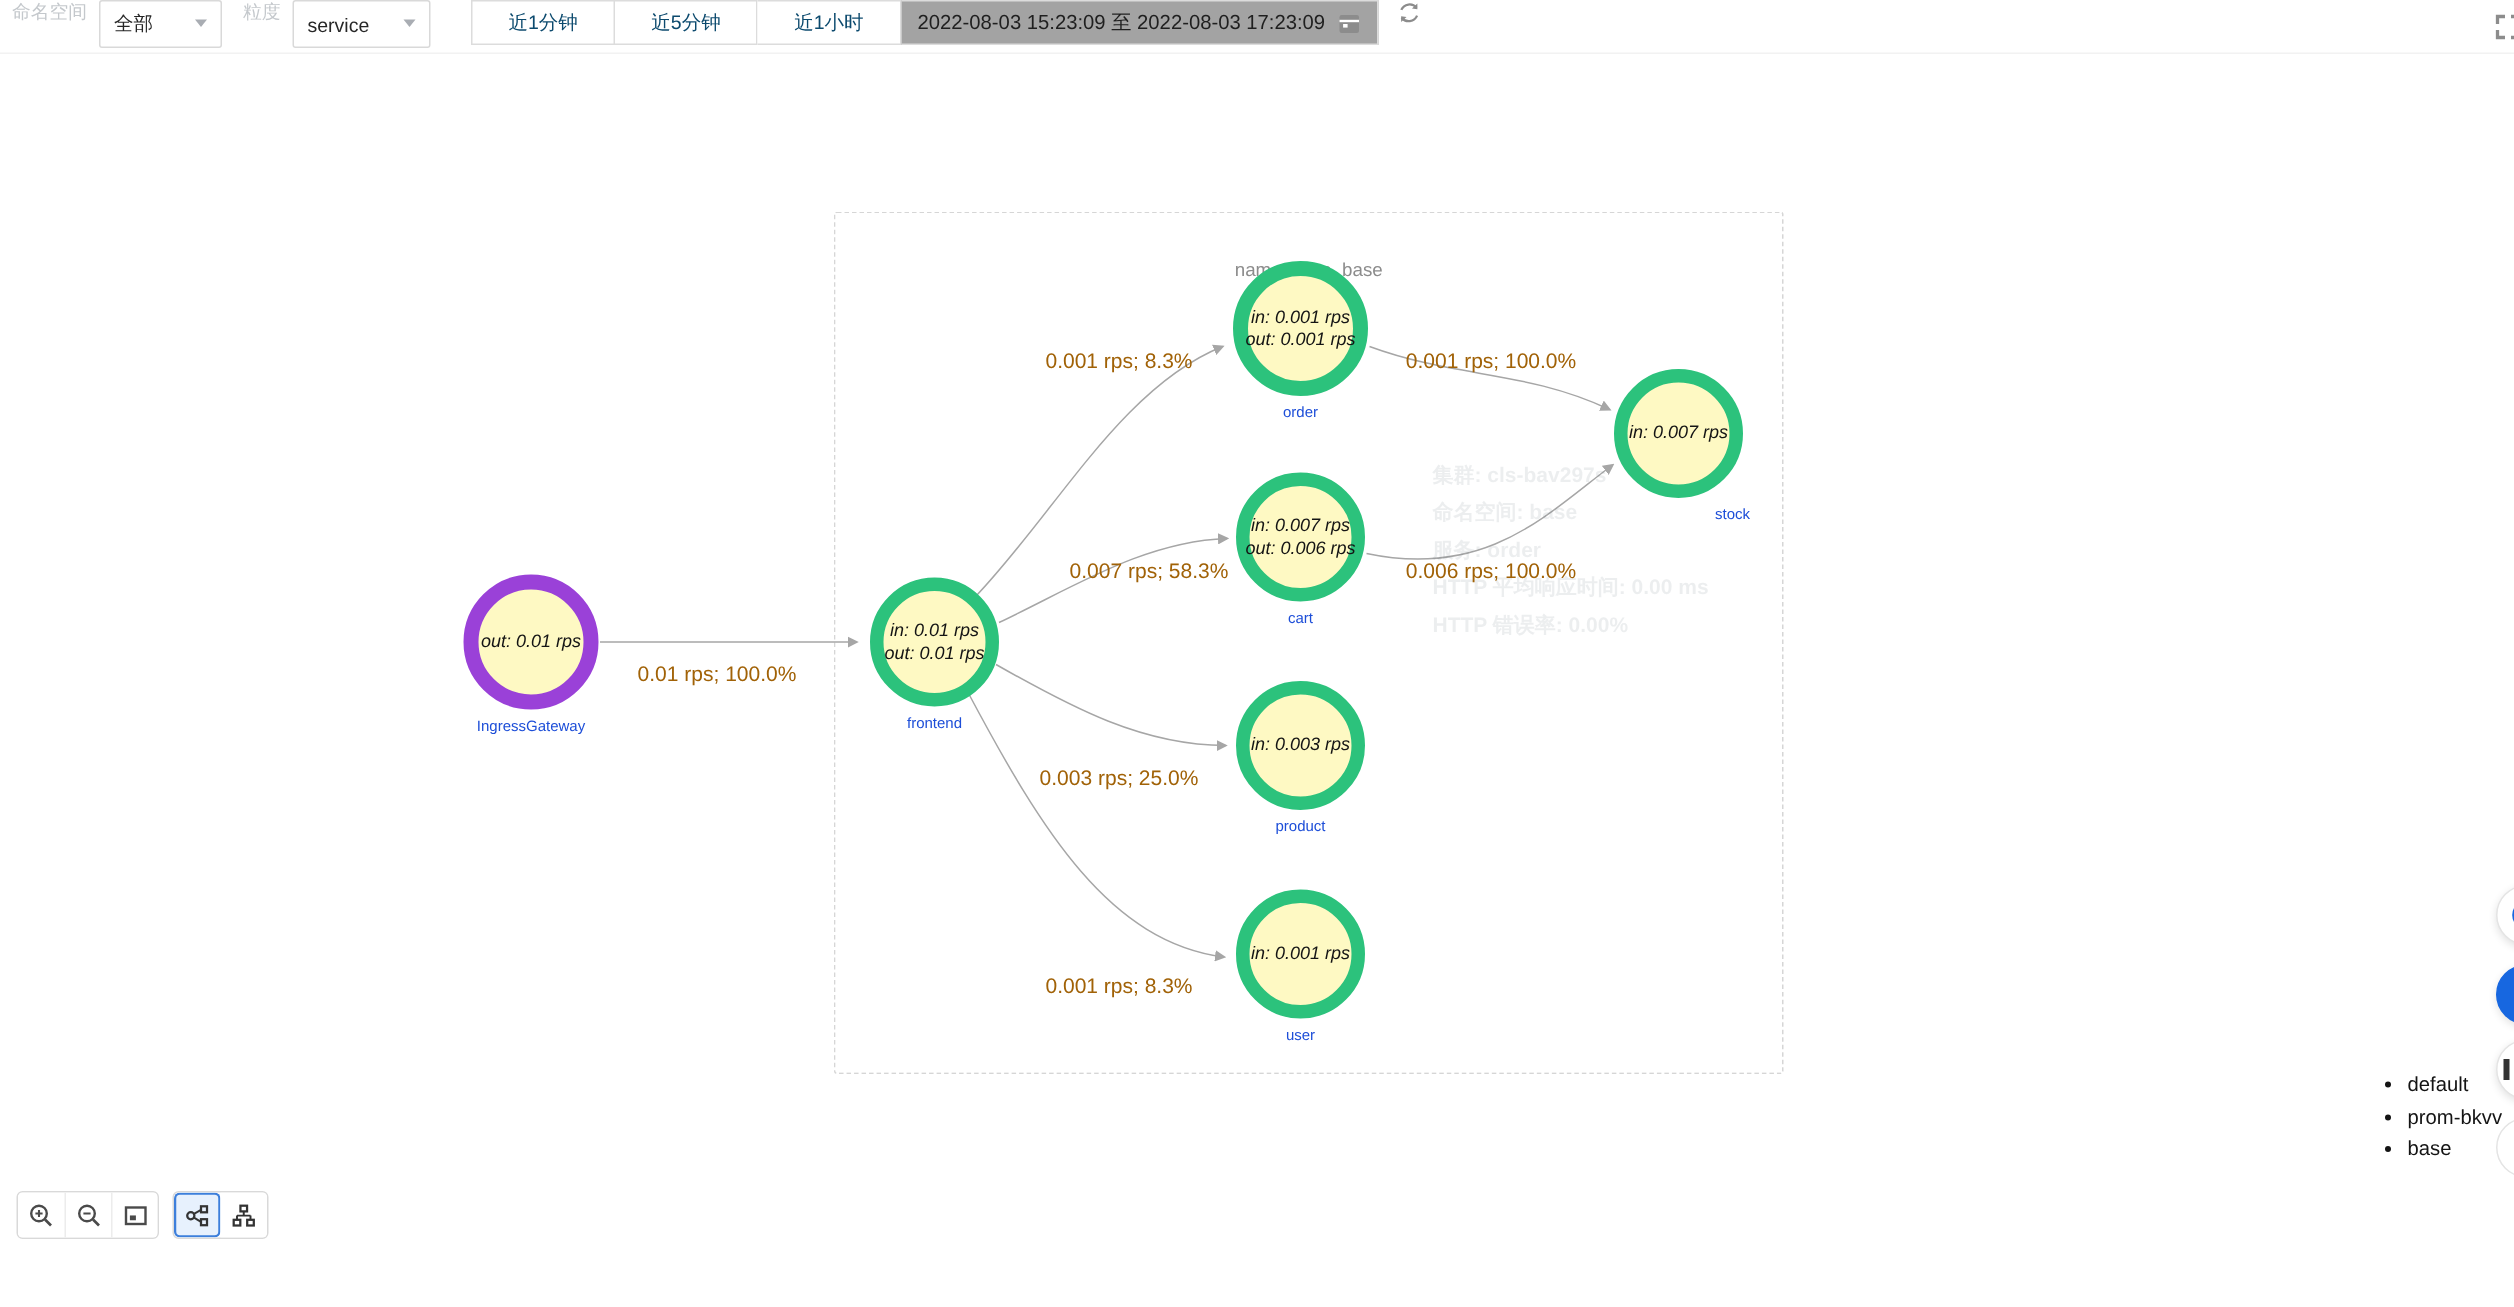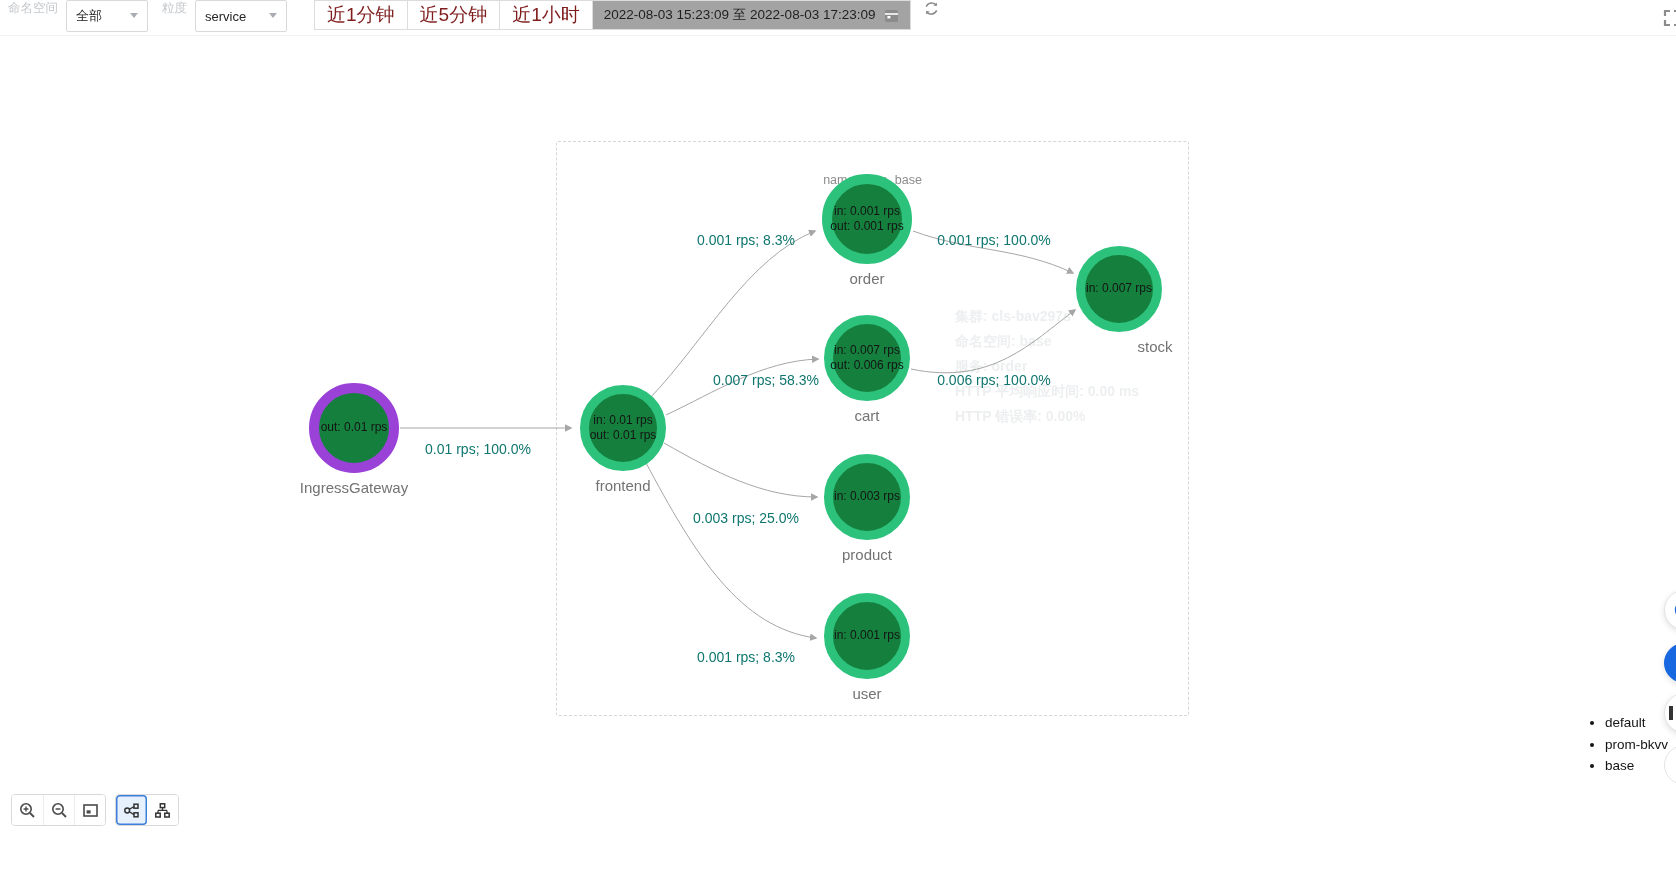--- a/index.html
+++ b/index.html
@@ -20,22 +20,22 @@
     display:flex; align-items:center; padding:0 26px 0 9px; position:relative;
     font-size:13px; color:#262626; cursor:pointer; min-width:80px;
   }
   .select .caret {
     position:absolute; right:9px; top:12px; width:0; height:0;
     border-left:4.5px solid transparent; border-right:4.5px solid transparent;
     border-top:5px solid #a9adb3;
   }
   .btn-group { display:flex; height:30px; margin-left:27px; }
   .range-btn {
-    min-width:77px; padding:0 12px; background:#fff; border:1px solid #dcdcdc; border-left:none;
-    font-size:19px; color:#7f1d1d; display:flex; align-items:center; justify-content:center;
+    min-width:77px; padding:0 24px; background:#fff; border:1px solid #dcdcdc; border-left:none;
+    font-size:13px; color:#0c4a6e; display:flex; align-items:center; justify-content:center;
     cursor:pointer; white-space:nowrap;
   }
   .range-btn:first-child { border-left:1px solid #dcdcdc; }
   .date-box {
     height:30px; border:1px solid #dcdcdc; border-left:none; background:#a3a3a3;
     display:flex; align-items:center; gap:9px; padding:0 11px;
     font-size:13.5px; color:#1f1f1f; cursor:pointer; white-space:nowrap;
   }
   .icon-btn { background:none; border:none; cursor:pointer; display:flex; align-items:center; justify-content:center; }
   .refresh-btn { margin-left:12px; }
@@ -47,30 +47,30 @@
     border:1px dashed #d6d6d6; border-radius:2px;
   }
   .group-label {
     position:absolute; top:3px; left:0; width:100%; text-align:center;
     font-size:12.5px; color:#8c8c8c;margin-top:28px;
   }
   svg.edge-layer { position:absolute; left:0; top:0; width:1676px; height:835px; pointer-events:none; }
   .edge-path { fill:none; stroke:#a6a6a6; stroke-width:1; }
   .edge-label {
     position:absolute; transform:translate(-50%,-50%); white-space:nowrap;
-    font-size:14px; color:#0f766e; pointer-events:none;
+    font-size:14px; color:#a16207; pointer-events:none;
   }
   .node {
-    position:absolute; border-radius:50%; background:#15803d; border-style:solid;
-    display:flex; align-items:center; justify-content:center; text-align:center; cursor:pointer;
+    position:absolute; border-radius:50%; background:#fef9c3; border-style:solid;
+    display:flex; align-items:center; justify-content:center; text-align:center; cursor:pointer;font-style:italic;
   }
   .node-metrics { font-size:12px; color:#141414; line-height:15.5px; white-space:nowrap; }
   .node-label {
     position:absolute; transform:translateX(-50%); white-space:nowrap;
-    font-size:15px; color:#737373;
+    font-size:10px; color:#1d4ed8;
   }
   .ghost-tooltip {
     position:absolute; left:955px; top:268px; opacity:0.11; pointer-events:none;
     font-size:14px; font-weight:bold; color:#5b6b76; line-height:25px; white-space:nowrap;
   }
   
   .ctrl-group {
     position:absolute; height:32px; display:flex; background:#fff;
     border:1px solid #d9d9d9; border-radius:4px; overflow:hidden;
   }

